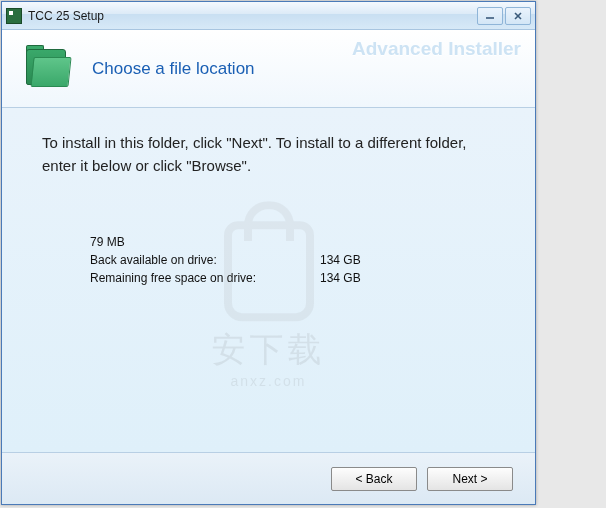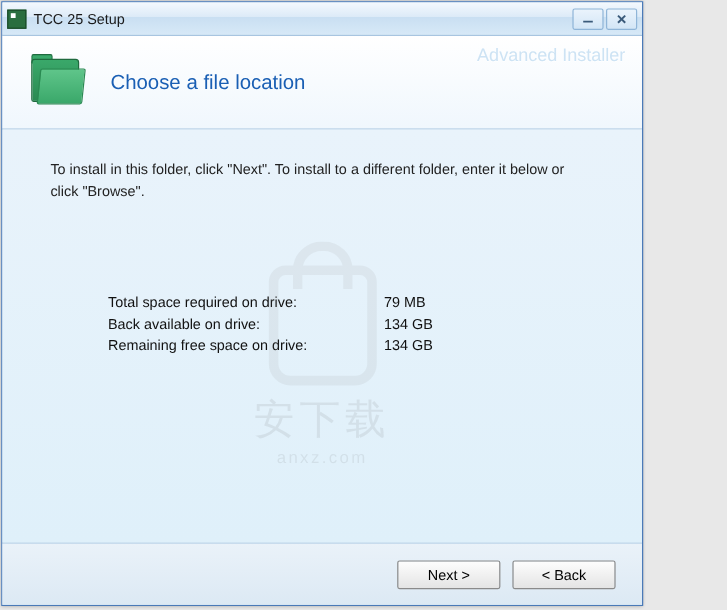--- a/index.html
+++ b/index.html
@@ -107,36 +107,36 @@
     .header h1 {
       color: #1a5fb4;
       font-size: 17px;
       font-weight: 400;
     }
     .brand {
       position: absolute;
       right: 14px;
       top: 8px;
       color: #cde3f4;
-      font-size: 15px;
-      font-weight: 400;
+      font-size: 19px;
+      font-weight: 700;
       text-shadow: 0 1px 0 #fff;
     }
     .content {
       flex: 1;
       padding: 24px 40px 10px 40px;
       background: linear-gradient(to bottom, #e9f3fb 0%, #dff0fa 100%);
       display: flex;
       flex-direction: column;
     }
     .instruction {
       color: #222;
-      font-size: 12px;
+      font-size: 15px;
       line-height: 1.5;
-      margin-bottom: 75px;
+      margin-bottom: 56px;
     }
     .pathrow {
       display: flex;
       gap: 10px;
       align-items: center;
       margin-bottom: 36px;
     }
     .path-input {
       flex: 1;
       height: 22px;
@@ -261,32 +261,31 @@
       <div class="wm-text">安下载</div>
       <div class="wm-sub">anxz.com</div>
     </div>
 
     <div class="content">
       <div class="instruction">To install in this folder, click "Next". To install to a different folder, enter it below or click "Browse".</div>
 
 
       <div class="spaceinfo">
         <div class="srow">
-          <span class="lbl">Total space required on drive:</span>
           <span>79 MB</span>
         </div>
         <div class="srow">
           <span class="lbl">Back available on drive:</span>
           <span>134 GB</span>
         </div>
         <div class="srow">
           <span class="lbl">Remaining free space on drive:</span>
           <span>134 GB</span>
         </div>
       </div>
     </div>
   </div>
 
   <div class="footer">
+    <button class="navbtn">&lt; Back</button>
     <button class="navbtn">Next &gt;</button>
-    <button class="navbtn">&lt; Back</button>
   </div>
 </div>
 
 </body></html>

